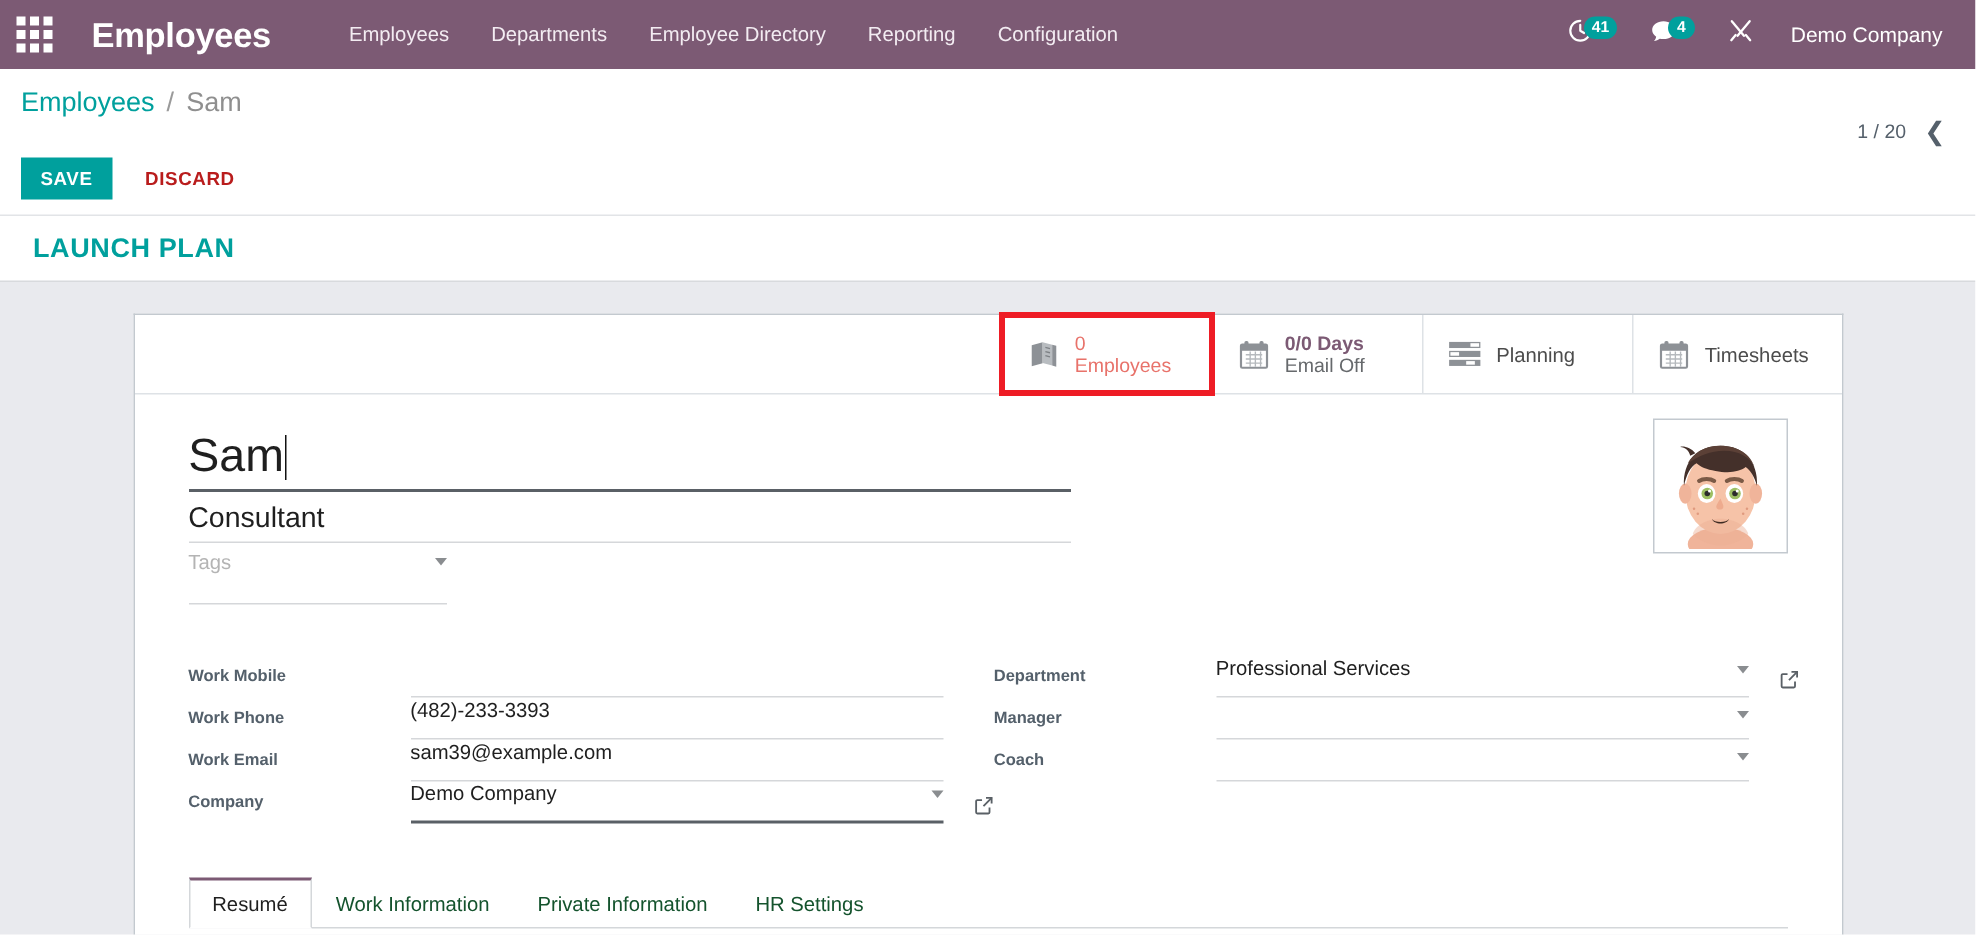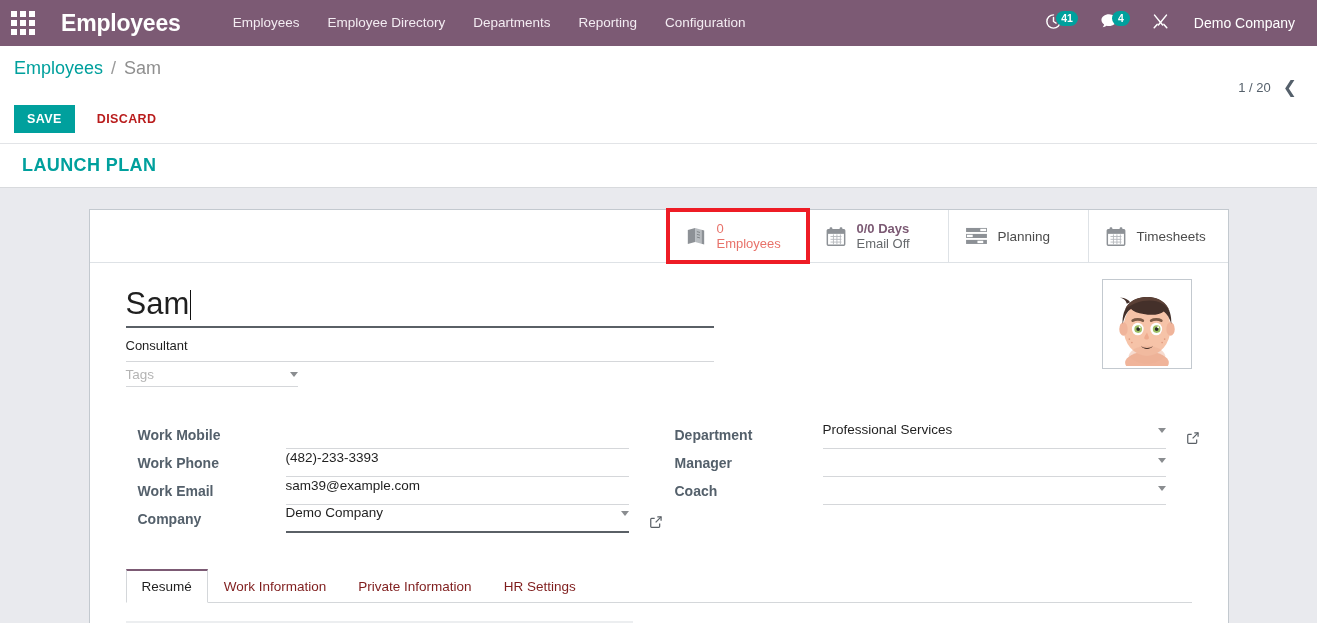--- a/index.html
+++ b/index.html
@@ -261,29 +261,29 @@
     background: #111;
     vertical-align: -6px;
     margin-left: 1px;
   }
   .field-jobtitle-wrap {
     border-bottom: 1px solid #d5d7da;
     padding: 6px 0 3px 0;
     width: 588px;
   }
   .field-jobtitle {
-    font-size: 13px;
+    font-size: 19px;
     color: #1f1f1f;
     line-height: 24px;
     text-align: center;
   }
   .field-tags-wrap {
     border-bottom: 1px solid #d5d7da;
     width: 172px;
-    padding: 5px 0 4px 0;
+    padding: 5px 0 20px 0;
     display: flex;
     align-items: center;
   }
   .tags-placeholder { font-size: 13.5px; color: #b4b4b4; flex: 1; }
   .caret-down {
     width: 0; height: 0;
     border-left: 4px solid transparent;
     border-right: 4px solid transparent;
     border-top: 5px solid #8a8d90;
     margin-left: 6px;
@@ -306,27 +306,26 @@
   }
   .fields-col { width: 530px; }
   .fields-col.right { margin-left: 8px; }
   .field-row {
     display: flex;
     align-items: flex-end;
     height: 28px;
   }
   .field-label {
     width: 148px;
-    font-size: 14px;
+    font-size: 11px;
     font-weight: bold;
     color: #54606b;
     line-height: 22px;
     padding-bottom: 3px;
     flex: 0 0 148px;
-    margin-left: 12px;
   }
   .field-control {
     flex: 1;
     border-bottom: 1px solid #d5d7da;
     display: flex;
     align-items: center;
     padding-bottom: 9px;
     min-height: 23px;
   }
   .field-control.heavy { border-bottom: 2px solid #5a6066; }
@@ -351,21 +350,21 @@
   .notebook {
     margin-top: 36px;
   }
   .nb-headers {
     display: flex;
     border-bottom: 1px solid #d4d7da;
     padding-left: 0;
   }
   .nb-tab {
     font-size: 13.5px;
-    color: #7f1d1d;
+    color: #14532d;
     padding: 9px 15px 8px 15px;
     cursor: pointer;
     border: 1px solid transparent;
     margin-bottom: -1px;
     background: transparent;
     white-space: nowrap;
   }
   .nb-tab.active {
     color: #1f1f1f;
     background: #ffffff;
@@ -410,22 +409,22 @@
         <i></i>
         <i></i>
         <i></i>
         <i></i>
         <i></i>
     </div>
   </div>
   <div class="brand">Employees</div>
   <nav class="nav-menu">
     <a href="#">Employees</a>
+    <a href="#">Departments</a>
     <a href="#">Employee Directory</a>
-    <a href="#">Departments</a>
     <a href="#">Reporting</a>
     <a href="#">Configuration</a>
   </nav>
   <div class="nav-right">
     <div class="nav-icon-wrap">
       <span>
         <svg width="17" height="17" viewBox="0 0 20 20" fill="none">
           <path d="M10 2.2A7.8 7.8 0 1 0 17.8 10" stroke="#ffffff" stroke-width="1.7" stroke-linecap="round"></path>
           <path d="M10 5.4V10l3 1.8" stroke="#ffffff" stroke-width="1.7" stroke-linecap="round" stroke-linejoin="round"></path>
         </svg>

